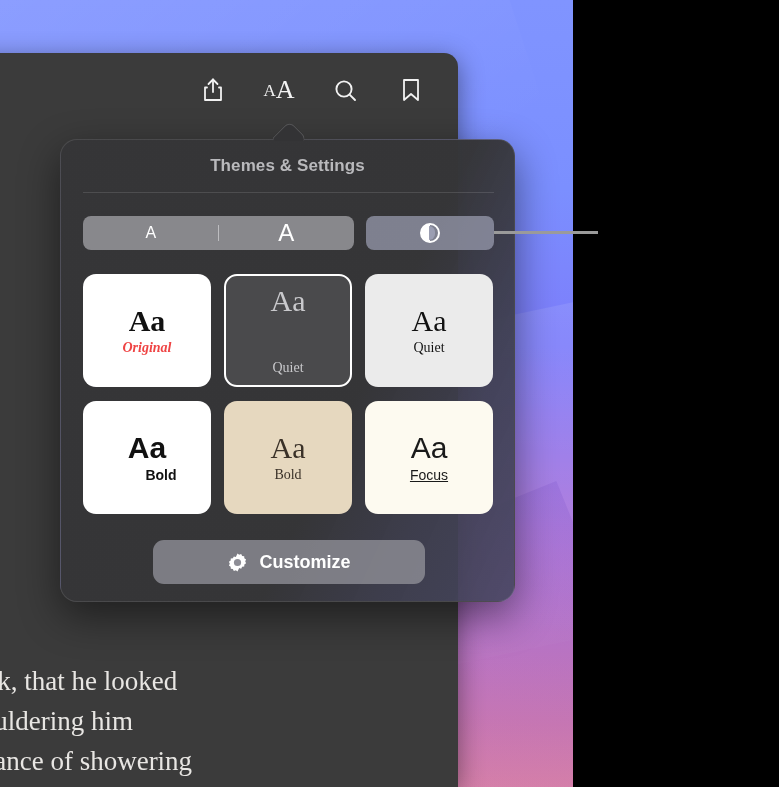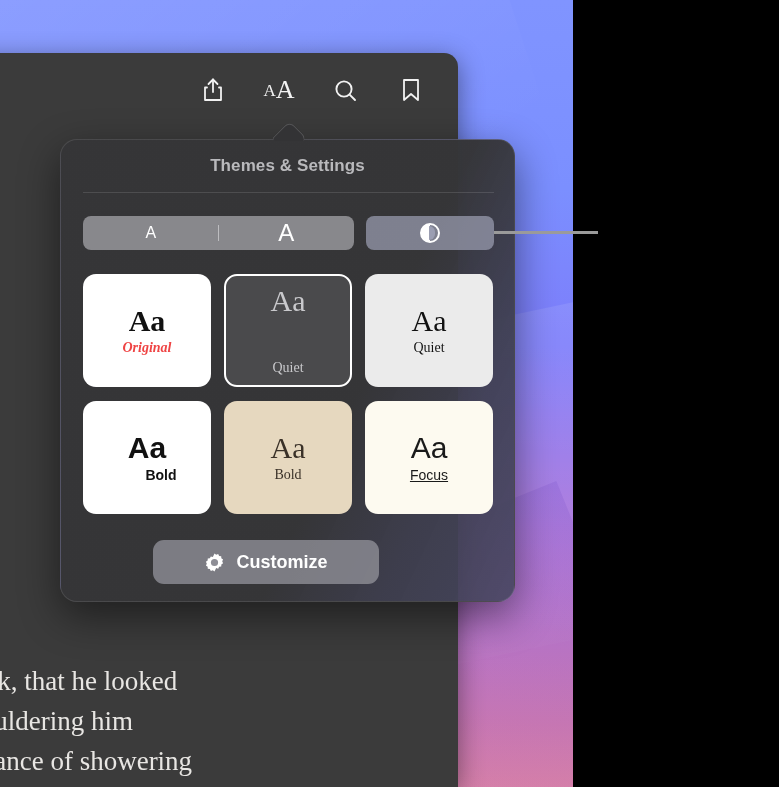--- a/index.html
+++ b/index.html
@@ -280,21 +280,21 @@
     line-height: 1;
   }
   .serif { font-family: "Liberation Serif", serif; }
   .sans  { font-family: "Liberation Sans", sans-serif; }
 
   
   .customize-btn {
     position: absolute;
     left: 153px;
     top: 540px;
-    width: 226px;
+    width: 272px;
     height: 44px;
     background: rgba(142,142,150,0.80);
     border-radius: 11px;
     display: flex;
     align-items: center;
     justify-content: center;
     gap: 11px;
     color: #ffffff;
     font-size: 18px;
     font-weight: bold;

